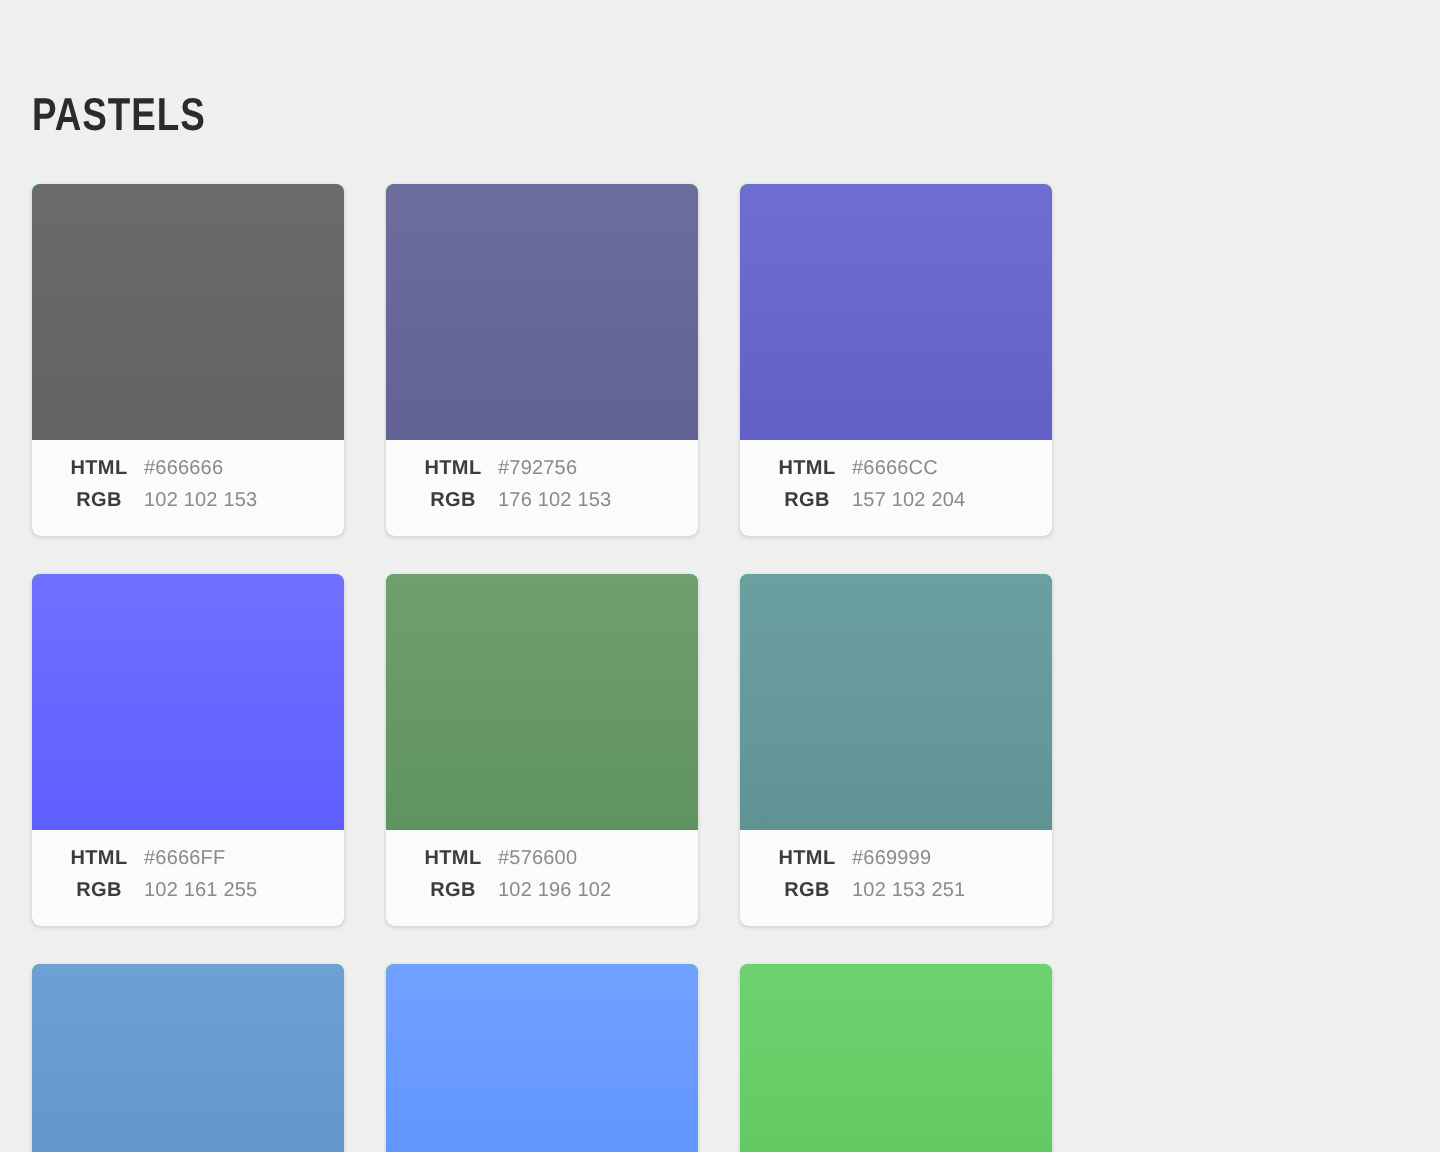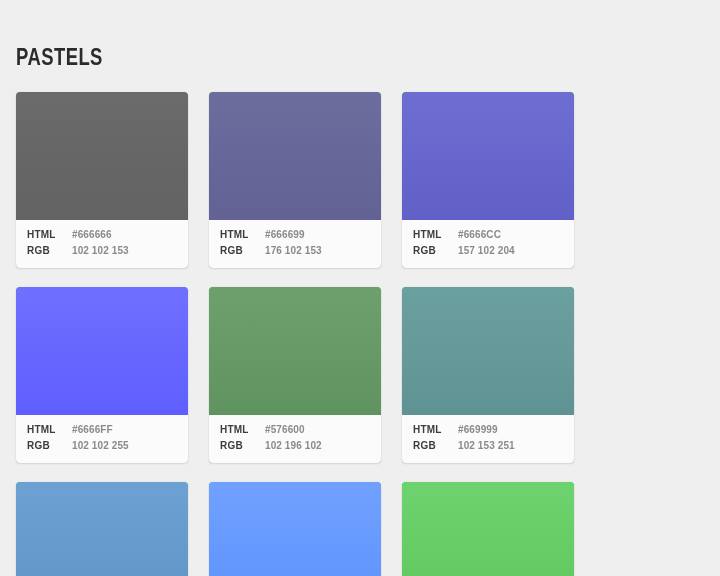--- a/index.html
+++ b/index.html
@@ -43,27 +43,28 @@
     position: absolute;
     left: 16px;
     top: 52px;
     width: 682px;
     display: flex;
     flex-wrap: wrap;
     gap: 19px 21px;
   }
 
   .swatch-card {
-    width: 172px;
+    width: 156px;
     background: #22c55e;
     border-radius: 4px;
     box-shadow: 0 1px 2px rgba(0,0,0,0.10), 0 0 0 1px rgba(0,0,0,0.015);
     overflow: hidden;
     display: flex;
     flex-direction: column;
+    text-align: center;
   }
 
   .swatch-chip {
     height: 128px;
     width: 100%;
     border-top-left-radius: 4px;
     border-top-right-radius: 4px;
   }
 
   .swatch-info {
@@ -84,21 +85,21 @@
     font-size: 10px;
     font-weight: bold;
     color: #3c3c3c;
     letter-spacing: 0.2px;
     padding-left: 5px;
     box-sizing: border-box;
   }
 
   .info-value {
     font-size: 10px;
-    font-weight: bold;
+    font-weight: normal;
     color: #8a8a8a;
     letter-spacing: 0.1px;
     white-space: nowrap;
   }
 </style>
 </head>
 <body>
 
 <div id="page-root">
 
@@ -117,21 +118,21 @@
             <span class="info-label">RGB</span>
             <span class="info-value">102 102 153</span>
           </div>
         </div>
       </div>
       <div class="swatch-card">
         <div class="swatch-chip" style="background: linear-gradient(rgb(109, 109, 157) 0%, rgb(102, 102, 153) 55%, rgb(98, 98, 148) 100%);"></div>
         <div class="swatch-info">
           <div class="info-row">
             <span class="info-label">HTML</span>
-            <span class="info-value">#666699</span>
+            <span class="info-value">#792756</span>
           </div>
           <div class="info-row">
             <span class="info-label">RGB</span>
             <span class="info-value">176 102 153</span>
           </div>
         </div>
       </div>
       <div class="swatch-card">
         <div class="swatch-chip" style="background: linear-gradient(rgb(110, 110, 210) 0%, rgb(102, 102, 204) 55%, rgb(96, 96, 198) 100%);"></div>
         <div class="swatch-info">
@@ -147,21 +148,21 @@
       </div>
       <div class="swatch-card">
         <div class="swatch-chip" style="background: linear-gradient(rgb(112, 112, 255) 0%, rgb(102, 102, 255) 55%, rgb(95, 95, 255) 100%);"></div>
         <div class="swatch-info">
           <div class="info-row">
             <span class="info-label">HTML</span>
             <span class="info-value">#6666FF</span>
           </div>
           <div class="info-row">
             <span class="info-label">RGB</span>
-            <span class="info-value">102 102 255</span>
+            <span class="info-value">102 161 255</span>
           </div>
         </div>
       </div>
       <div class="swatch-card">
         <div class="swatch-chip" style="background: linear-gradient(rgb(110, 160, 110) 0%, rgb(102, 153, 102) 55%, rgb(95, 147, 95) 100%);"></div>
         <div class="swatch-info">
           <div class="info-row">
             <span class="info-label">HTML</span>
             <span class="info-value">#576600</span>
           </div>

